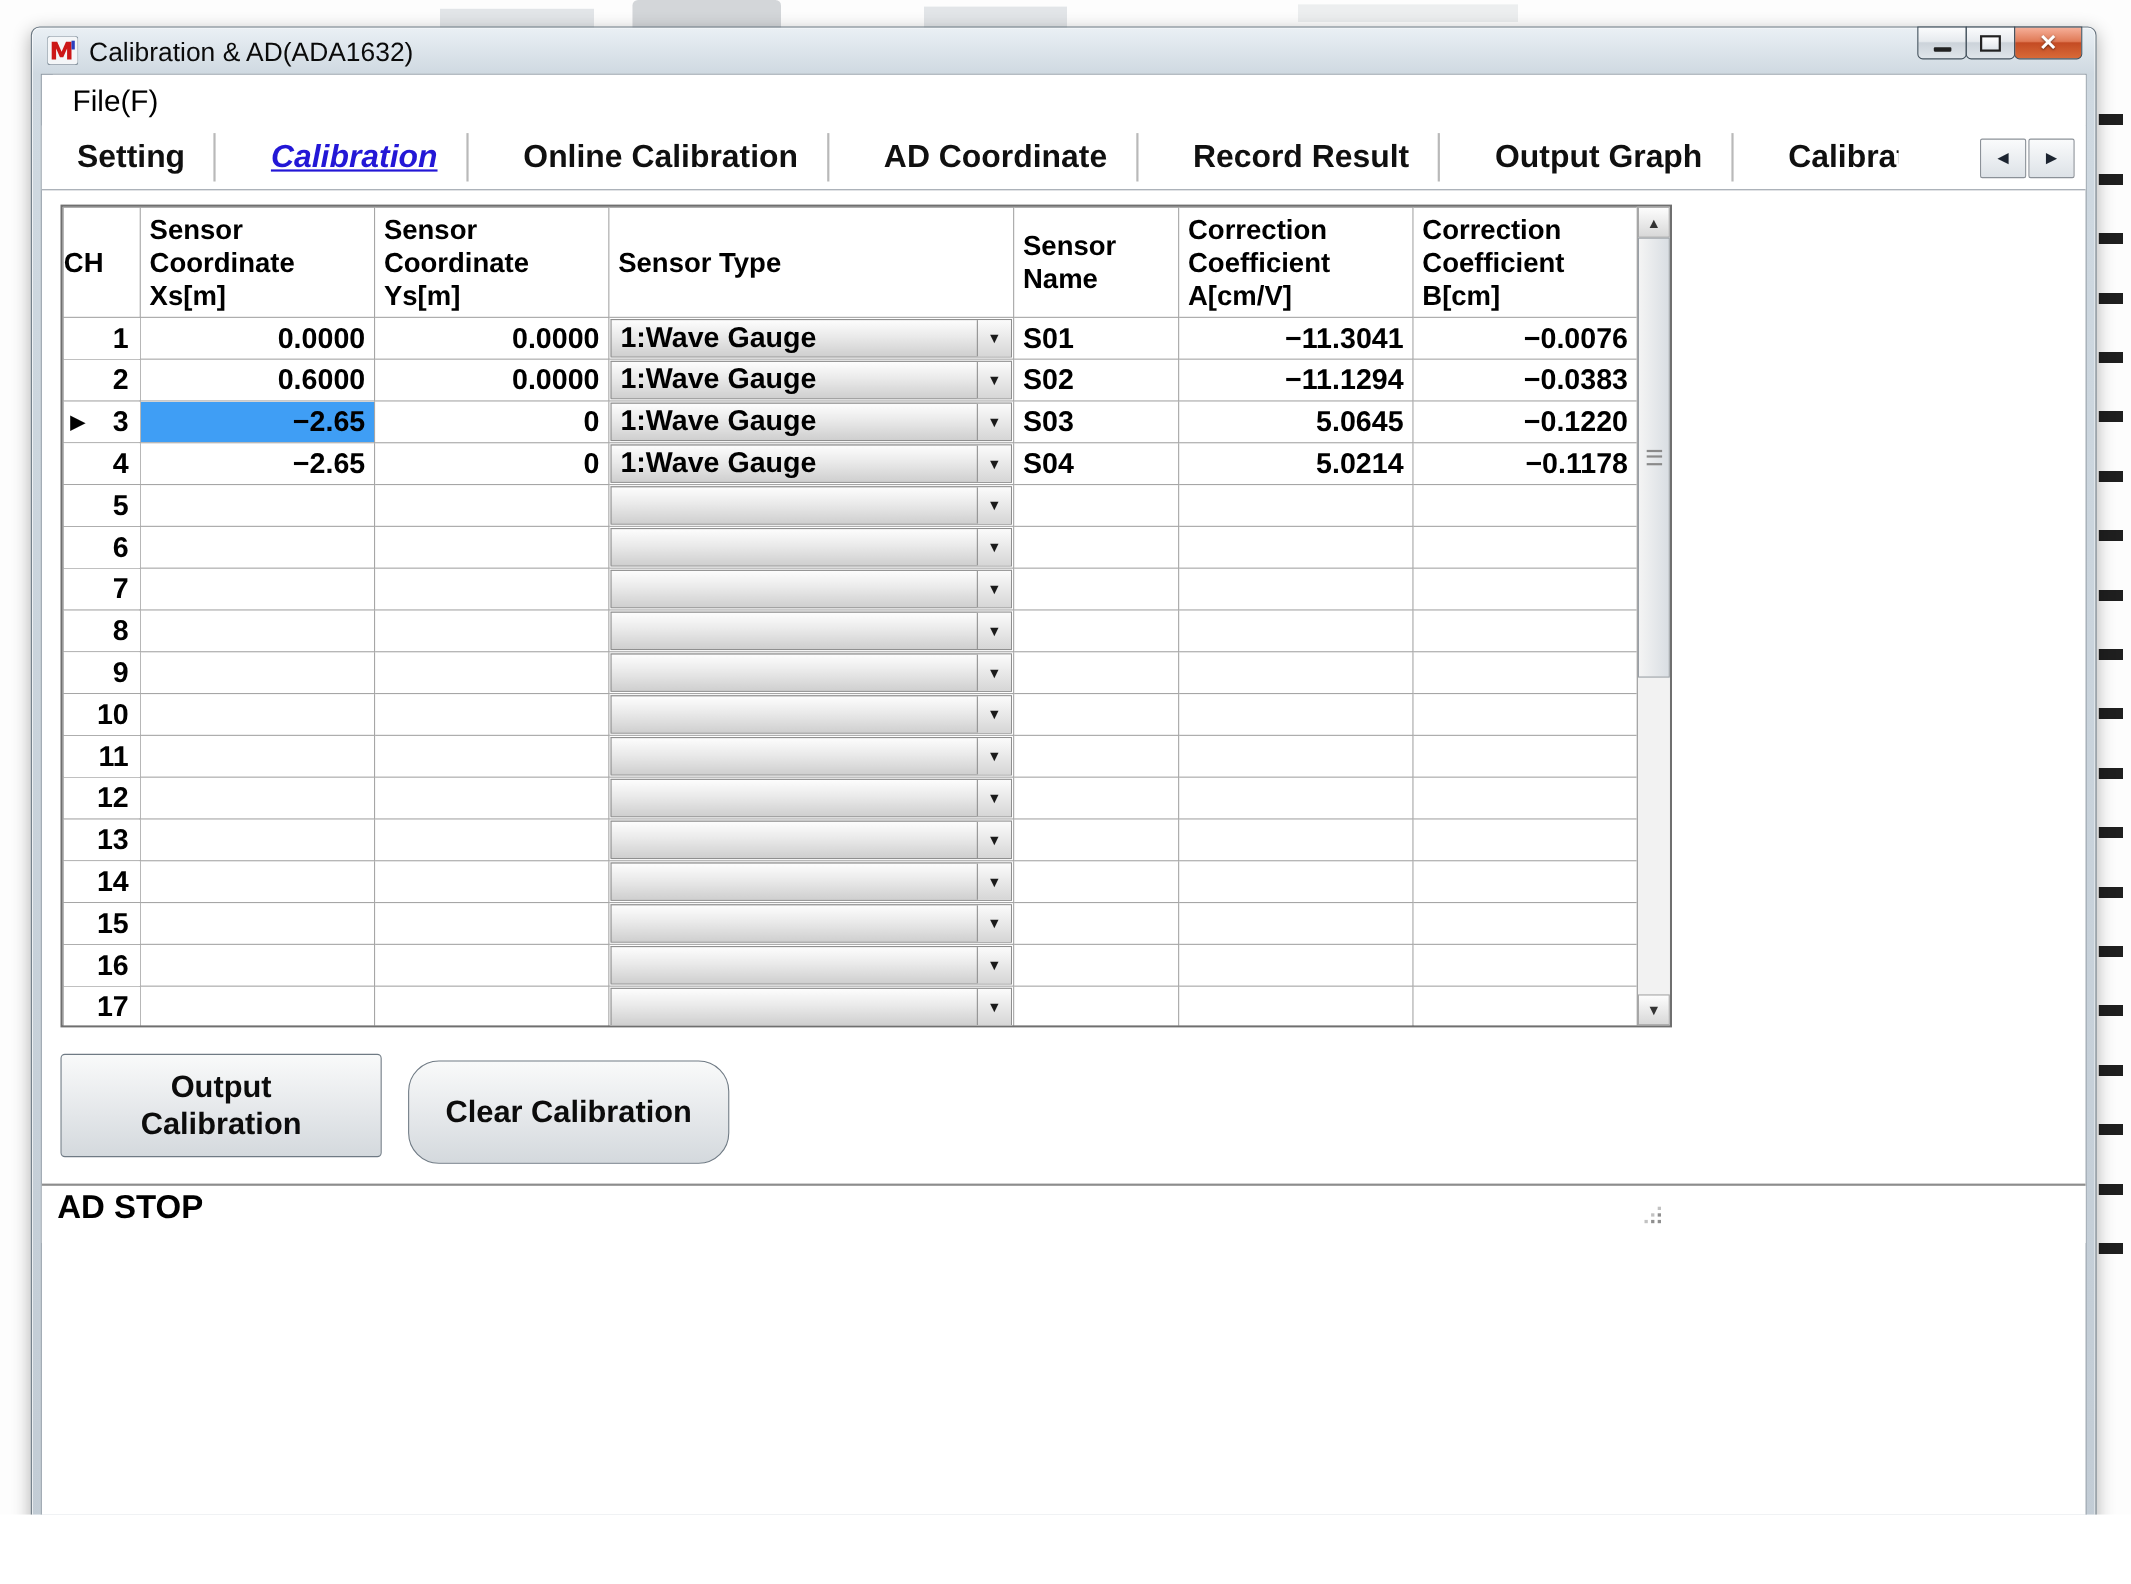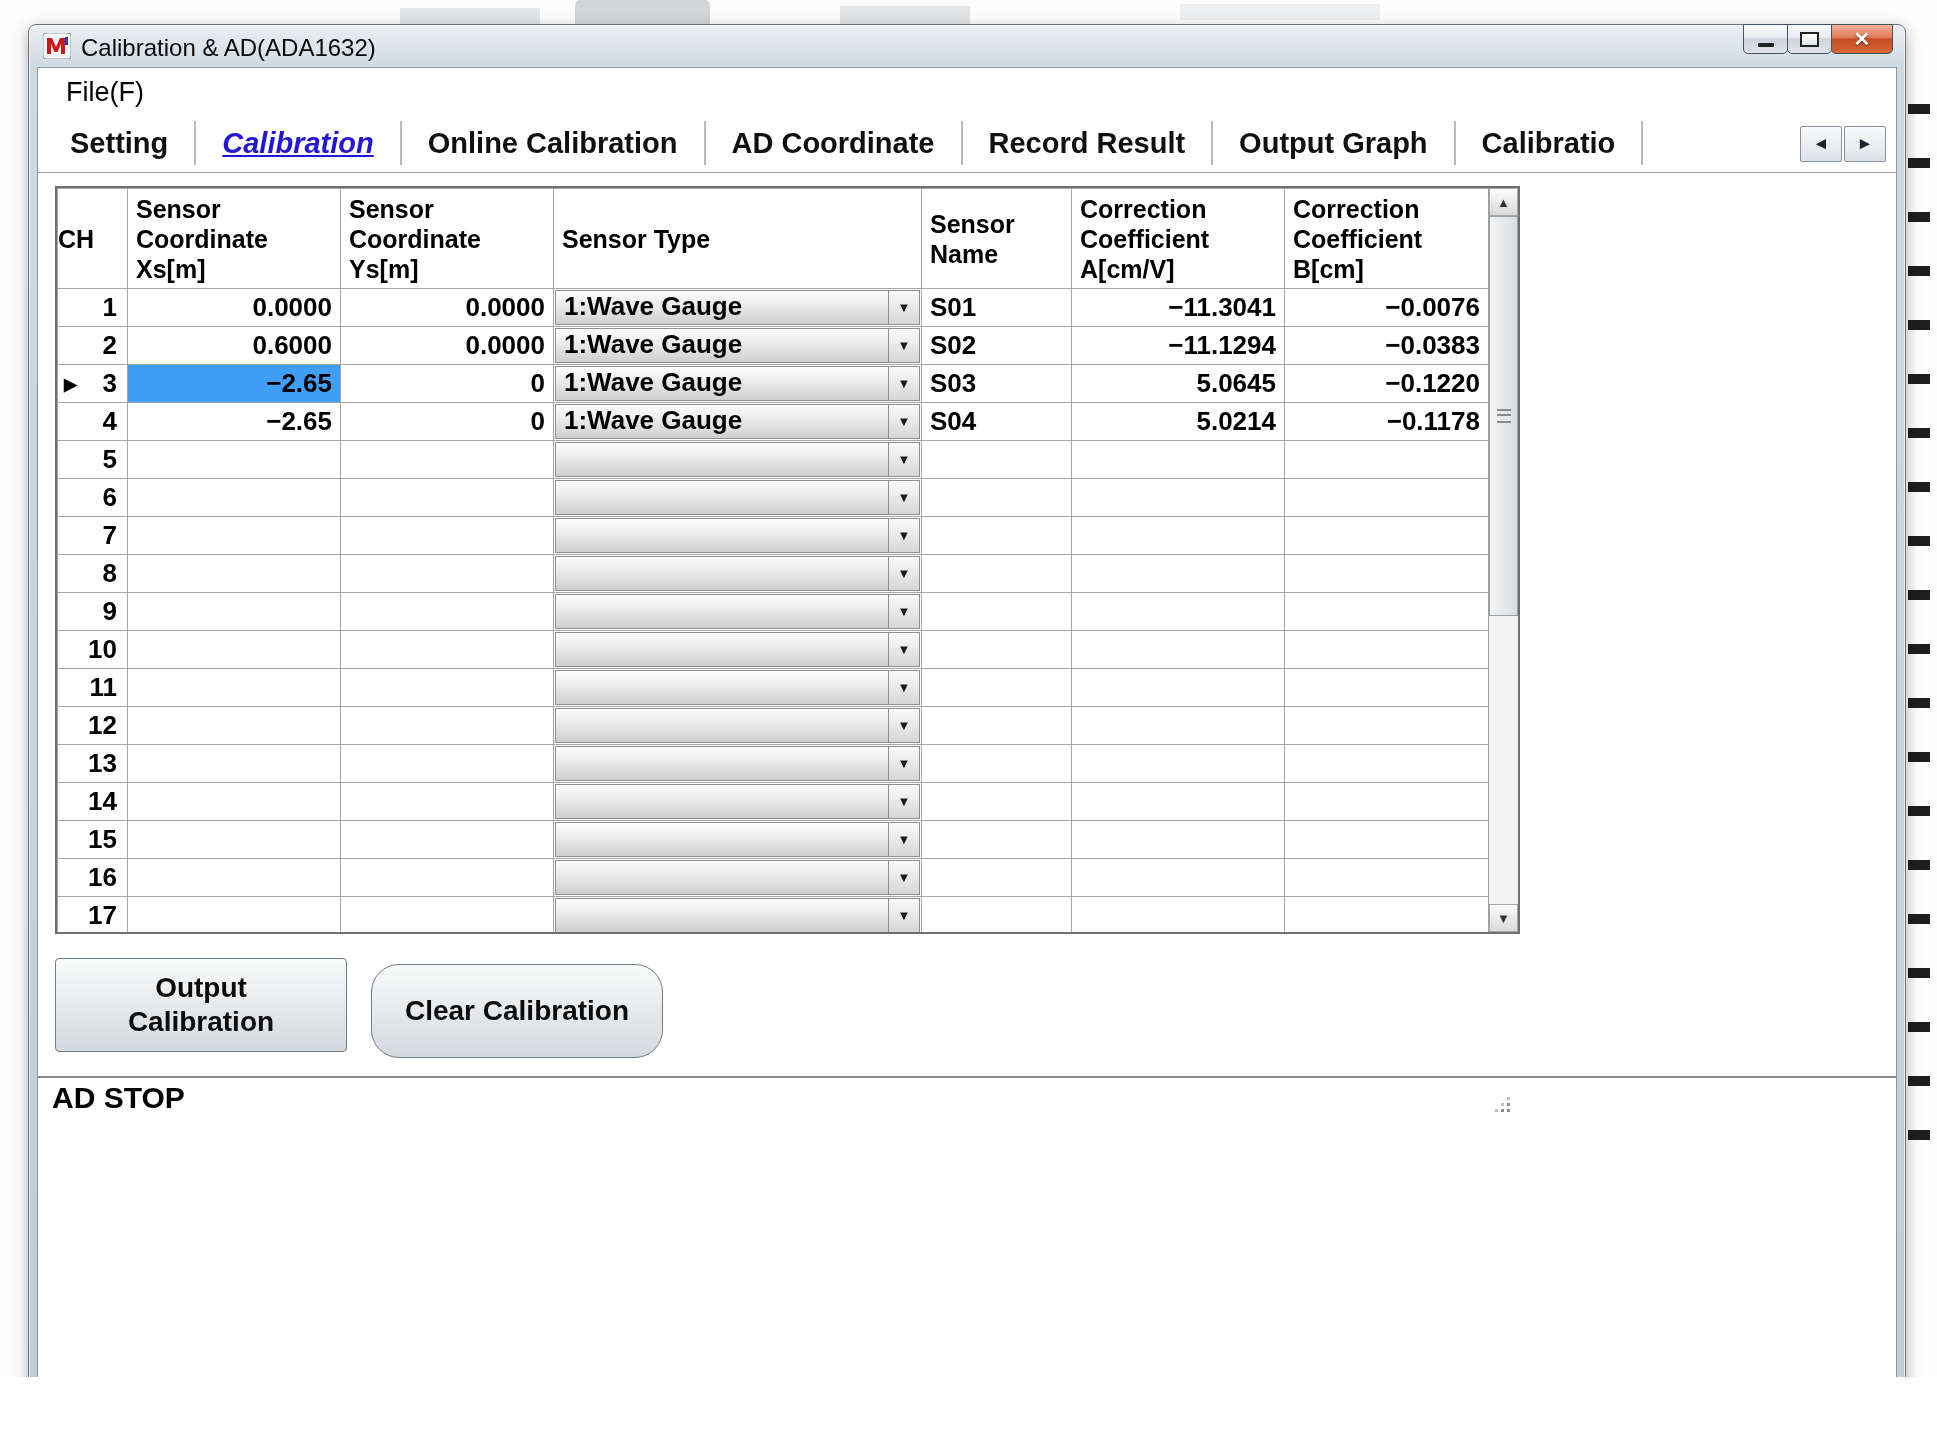--- a/index.html
+++ b/index.html
@@ -36,21 +36,21 @@
   .close-glyph{font-size:20px;font-weight:bold;color:#fff;text-shadow:0 1px 2px rgba(0,0,0,.55);line-height:1;}
 
   
   .client{position:absolute;left:8px;right:8px;top:42px;bottom:8px;background:#fff;
     border:1px solid #8c98a3;box-sizing:border-box;}
 
   .menubar{position:absolute;left:0;top:0;right:0;height:46px;background:#fff;margin-left:10px;}
   .menu-item{position:absolute;left:18px;top:9px;font-size:27px;color:#000;}
 
   .tabstrip{position:absolute;left:0;top:46px;right:0;height:58px;border-bottom:1px solid #98a0a8;background:#fff;}
-  .tabs{position:absolute;left:6px;top:6px;right:170px;height:46px;display:flex;align-items:center;overflow:hidden;}
+  .tabs{position:absolute;left:6px;top:6px;right:170px;height:46px;display:flex;align-items:center;overflow:hidden;gap:24px;}
   .tab{padding:0 26px;font-size:29px;font-weight:bold;color:#101010;border-right:2px solid #b9b9b9;
     line-height:44px;white-space:nowrap;cursor:default;}
   .tab.active{color:var(--active-tab-color,#2317d6);font-style:italic;text-decoration:underline;}
   .tab-scrollers{position:absolute;right:10px;top:12px;display:flex;gap:2px;}
   .tab-scroll{width:42px;height:36px;border:1px solid #8b9198;border-radius:2px;padding:0;
     background:linear-gradient(180deg,#fafbfc,#dde2e7);display:flex;align-items:center;justify-content:center;
     font-size:17px;color:#1c2430;font-family:inherit;}
 
   
   .grid{position:absolute;left:17px;top:118px;width:1465px;height:748px;border:2px solid #6f6f6f;

